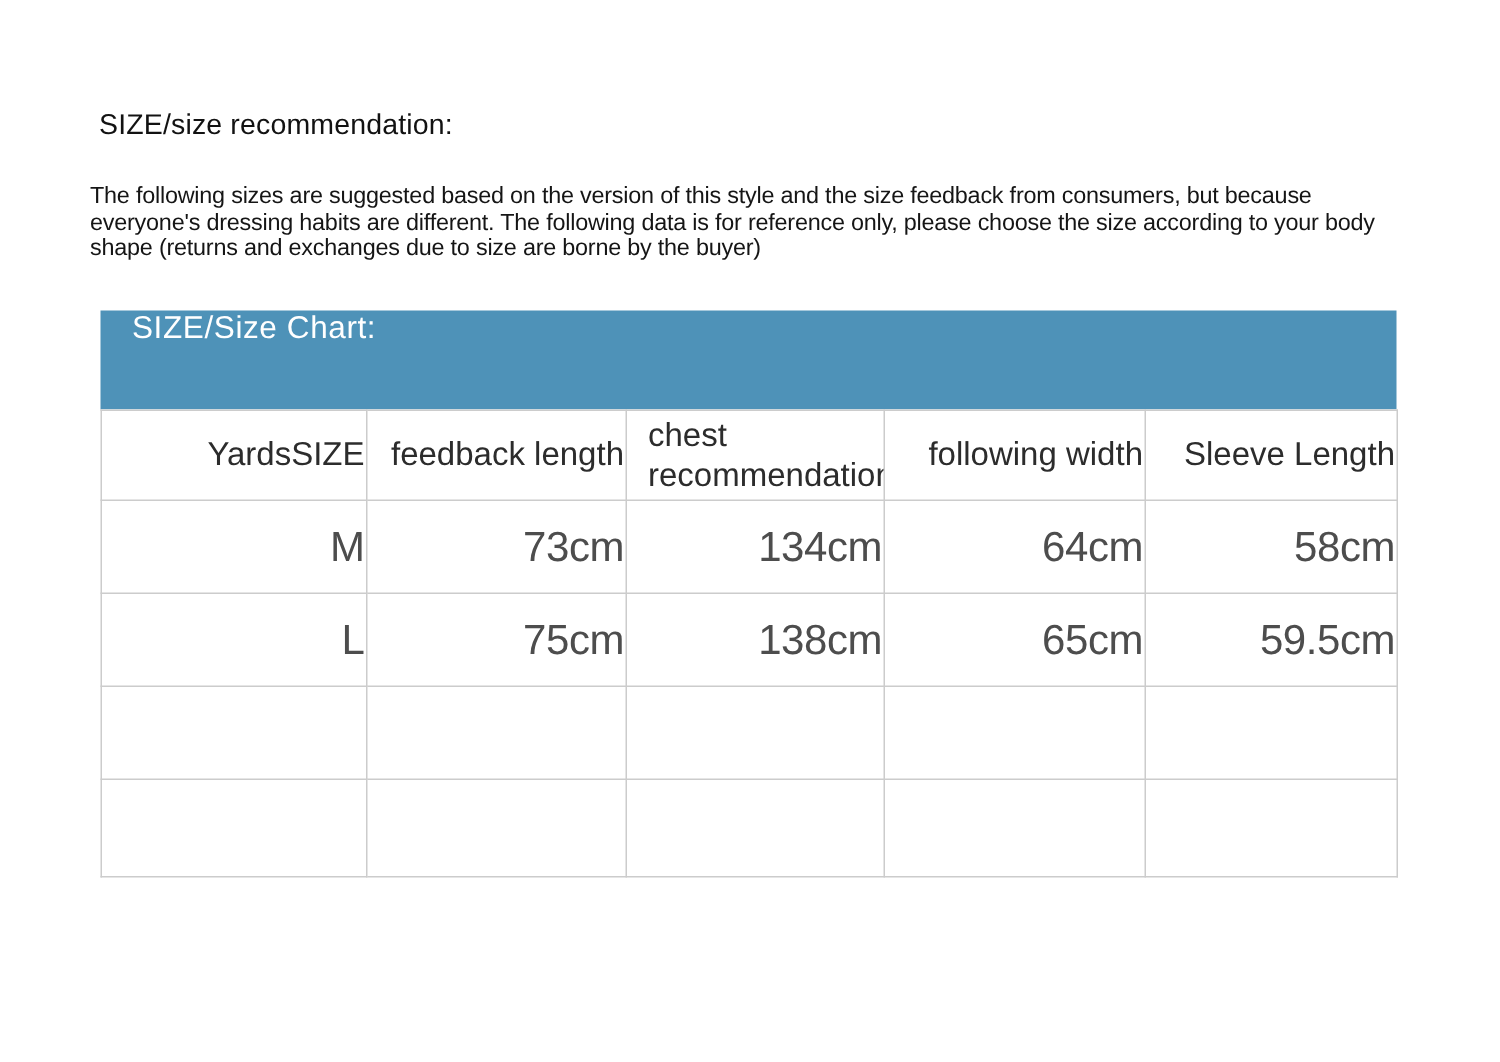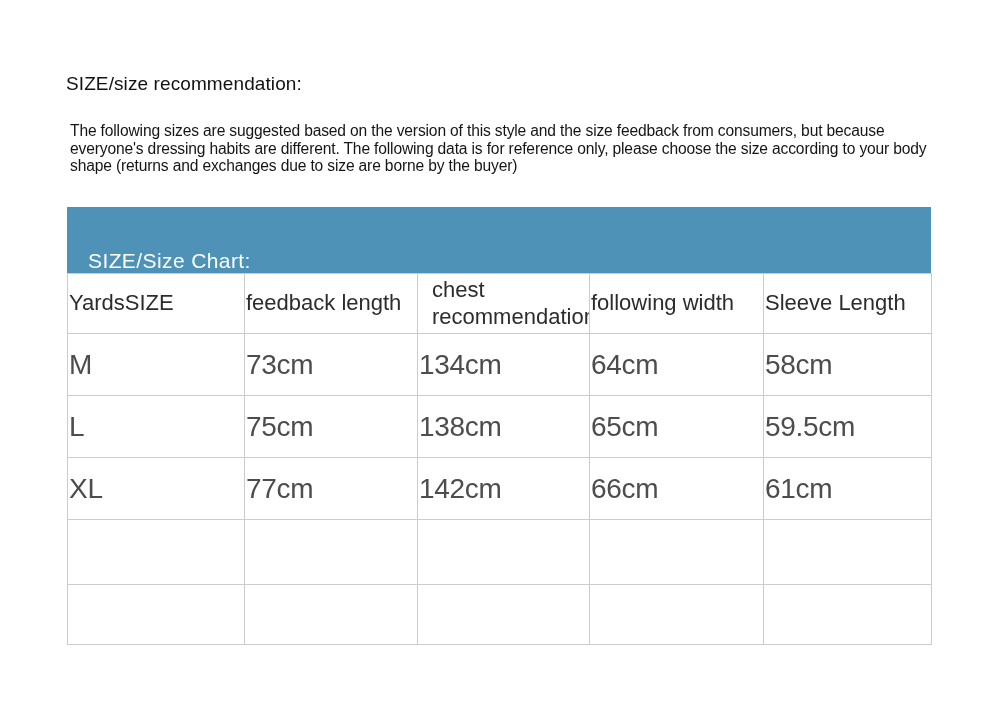--- a/index.html
+++ b/index.html
@@ -17,56 +17,56 @@
     left: 66px; top: 73px;
     margin: 0;
     font-size: 19px;
     font-weight: 400;
     color: #121212;
     letter-spacing: 0.1px;
   }
 
   .rec-body {
     position: absolute;
-    left: 70px; top: 122px;
+    left: 60px; top: 122px;
     width: 868px;
     margin: 0;
     font-size: 15.6px;
     line-height: 17.6px;
     letter-spacing: -0.15px;
     color: #151515;
   }
 
   .chart-title-bar {
     position: absolute;
     left: 67px; top: 207px;
     width: 864px; height: 66px;
     background: #4e92b8;
     display: flex;
-    align-items: flex-end;
+    align-items: flex-start;
   }
   .chart-title {
     color: #ffffff;
     font-size: 21px;
     padding-left: 21px;
     letter-spacing: 0.4px;
   }
 
   table.size-table {
     position: absolute;
     left: 67px; top: 273px;
     width: 864px;
     border-collapse: collapse;
     table-layout: fixed;
     background: #ffffff;
   }
   .size-table th, .size-table td {
     border: 1px solid #cccccc;
     vertical-align: middle;
-    text-align: left;
+    text-align: right;
     overflow: hidden;
   }
   .size-table thead th {
     height: 60px;
     font-weight: 400;
     font-size: 22px;
     color: #2c2c2c;
     line-height: 1.22;
   }
   .size-table thead th.align-left {
@@ -122,27 +122,20 @@
         <td>58cm</td>
       </tr>
       <tr>
         <td>L</td>
         <td>75cm</td>
         <td>138cm</td>
         <td>65cm</td>
         <td>59.5cm</td>
       </tr>
       <tr>
-        <td>XL</td>
-        <td>77cm</td>
-        <td>142cm</td>
-        <td>66cm</td>
-        <td>61cm</td>
-      </tr>
-      <tr>
         <td></td>
         <td></td>
         <td></td>
         <td></td>
         <td></td>
       </tr>
       <tr>
         <td></td>
         <td></td>
         <td></td>

